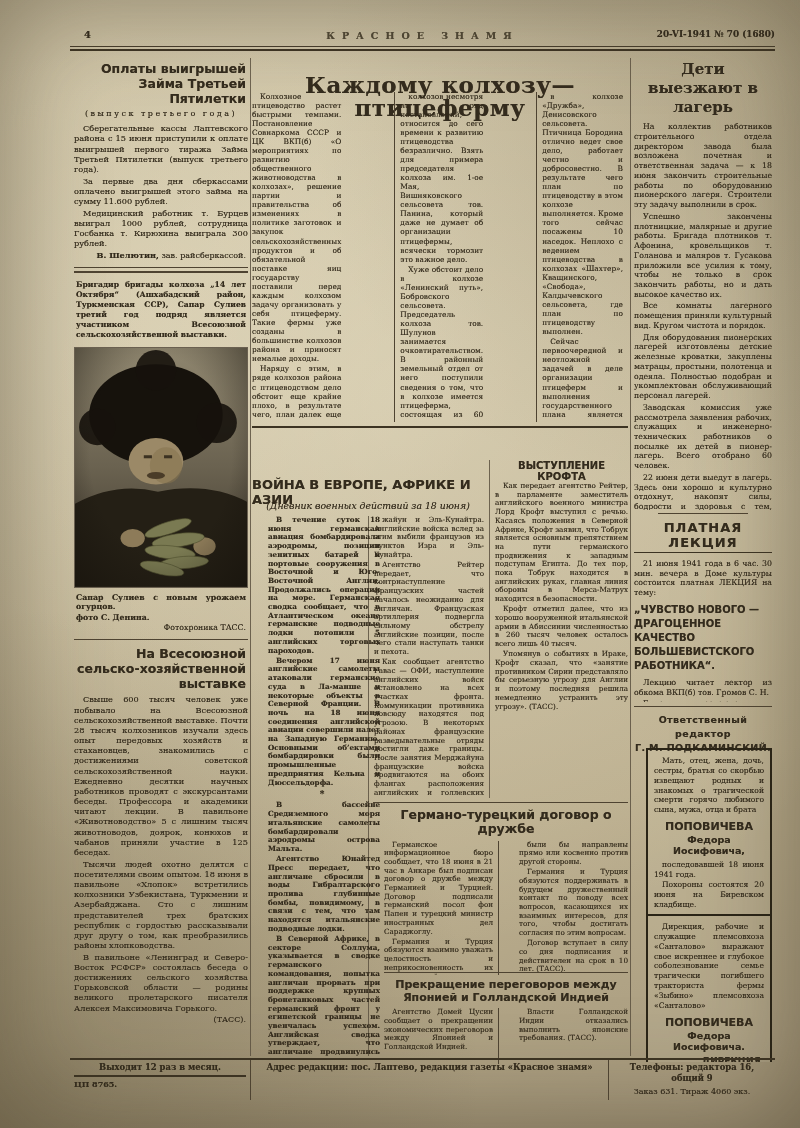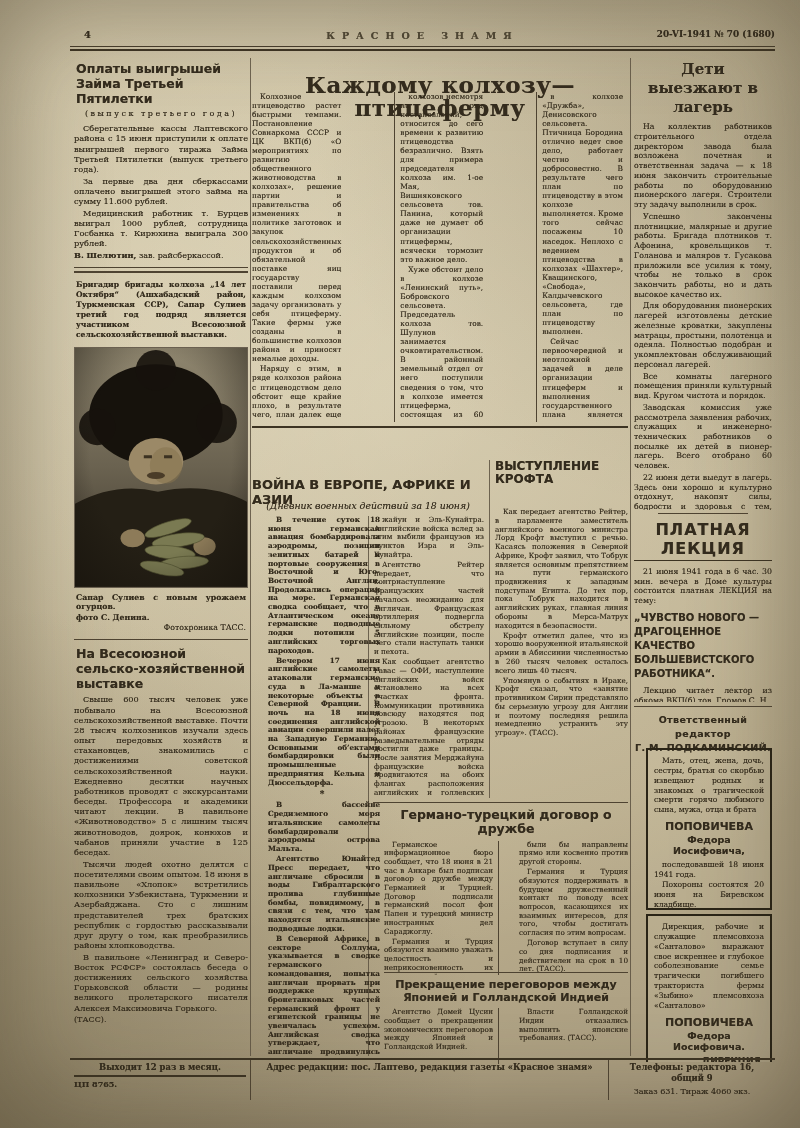--- a/index.html
+++ b/index.html
@@ -11,39 +11,39 @@
       radial-gradient(90% 70% at 6% 96%, rgba(84,74,50,.38), rgba(0,0,0,0) 60%),
       radial-gradient(60% 40% at 20% 30%, rgba(255,248,225,.18), rgba(0,0,0,0) 70%),
       linear-gradient(163deg,#d0c5a7 0%,#c7bb9c 38%,#bbae8e 72%,#a4977b 100%);
     box-shadow:inset 0 0 110px rgba(55,45,25,.5);
     text-shadow:0 0 .4px rgba(45,35,15,.55);}
   
   .bt{font-size:8.2px;line-height:1.24;text-align:justify;text-indent:9px;margin:0 0 1.5px;}
   .bt-sm{font-size:7.4px;line-height:1.22;text-align:justify;text-indent:8px;margin:0 0 1.5px;}
   .bt-xs{font-size:7.2px;line-height:1.21;text-align:justify;text-indent:8px;margin:0 0 1.5px;}
   .bt-rc{font-size:7.8px;line-height:1.25;text-align:justify;text-indent:9px;margin:0 0 2px;}
-  .sig{font-size:8px;margin:2px 2px 0 0;}
+  .sig{text-align:right;font-size:8px;margin:2px 2px 0 0;}
   .sig b{font-size:8.2px;}
   .star{text-align:center;font-size:9px;line-height:1.3;letter-spacing:4px;margin:1px 0;}
   .rule1{height:0;border-top:1px solid #4e4331;margin:7px 0;}
   .rule-double{border-top:1px solid #4e4331;border-bottom:2px solid #4e4331;height:3px;margin:7px 0;}
   .vr{position:absolute;width:1px;background:#5c5140;opacity:.85;}
   .hr{position:absolute;height:1px;background:#4e4331;}
   
   .hdr{position:absolute;left:70px;top:28px;width:705px;height:14px;}
   .hdr .pagenum{position:absolute;left:14px;top:1px;font-size:10px;font-weight:bold;}
   .hdr .masthead{position:absolute;left:0;right:0;top:2px;text-align:center;
     font-size:9.5px;font-weight:bold;letter-spacing:7px;color:#4d4533;}
   .hdr .dateline{position:absolute;right:0;top:1px;font-size:8.8px;font-weight:bold;}
   .hdr-rule{position:absolute;left:70px;top:46px;width:705px;border-top:1px solid #453b29;}
   .hdr-rule2{position:absolute;left:70px;top:49px;width:705px;border-top:2.5px solid #3c3322;}
   
   .col-left{position:absolute;left:74px;top:58px;width:174px;height:1002px;overflow:hidden;}
   .h-sans{font-family:"DejaVu Sans",sans-serif;font-weight:bold;font-size:12.5px;
-    line-height:1.18;text-align:left;margin:4px 2px 3px;}
+    line-height:1.18;text-align:right;margin:4px 2px 3px;}
   .subhead{font-size:8px;letter-spacing:2.5px;text-align:center;margin:2px 0 5px;}
   .caption-top{font-family:"DejaVu Serif",serif;font-weight:bold;font-size:7.6px;
     line-height:1.32;text-align:justify;margin:2px 2px 0;}
   .photo{margin:7px 0 5px;border:1px solid #6a6050;background:#4a443a;}
   .photo svg{display:block;width:100%;height:auto;}
   .cap1{font-size:7.8px;font-weight:bold;text-align:justify;margin:0 2px;}
   .cap2{font-size:7.8px;font-weight:bold;margin:2px 2px 0;}
   .cap3{font-size:7.8px;text-align:right;margin:1px 2px 0;}
   
   .center{position:absolute;left:252px;top:56px;width:376px;height:1006px;}
@@ -58,47 +58,47 @@
   .banner{position:absolute;left:2px;top:377px;width:372px;height:24px;display:flex;align-items:center;}
   .banner .bar{flex:1;height:6px;border-top:2px solid #3c3322;border-bottom:1px solid #3c3322;}
   .banner .txt{margin:0 12px;font-style:italic;font-weight:bold;font-size:17px;letter-spacing:6px;white-space:nowrap;}
   .war-title{position:absolute;left:0;top:410px;width:232px;
     font-family:"DejaVu Sans",sans-serif;font-weight:bold;font-size:13px;line-height:1.2;}
   .war-sub{position:absolute;left:0;top:444px;width:232px;text-align:center;
     font-style:italic;font-size:9.3px;}
   .war-col1{position:absolute;left:16px;top:460px;width:112px;height:540px;overflow:hidden;font-weight:bold;}
   .war-col2{position:absolute;left:122px;top:460px;width:110px;height:282px;overflow:hidden;}
   .croft{position:absolute;left:243px;top:404px;width:133px;height:338px;overflow:hidden;}
-  .croft h3{font-family:"DejaVu Sans",sans-serif;font-weight:bold;font-size:12px;
-    text-align:left;margin:0 0 22px;line-height:1.1;}
+  .croft h3{font-family:"DejaVu Sans",sans-serif;font-weight:bold;font-size:10px;
+    text-align:center;margin:0 0 0;line-height:1.1;}
   .treaty{position:absolute;left:132px;top:752px;width:244px;height:160px;}
   .treaty h3{font-family:"DejaVu Sans",sans-serif;font-weight:bold;font-size:12.5px;
     text-align:center;margin:0 0 5px;line-height:1.1;}
   .twocol{display:flex;overflow:hidden;}
   .tcol{width:50%;padding-right:5px;}
   .tcol + .tcol{border-left:1px solid #4e4331;padding-left:20px;padding-right:0;}
   .treaty .twocol{height:134px;}
   .japan{position:absolute;left:132px;top:922px;width:244px;height:82px;}
   .japan h3{font-family:"DejaVu Sans",sans-serif;font-weight:bold;font-size:11px;
     text-align:center;margin:0 0 4px;line-height:1.2;}
   .japan .twocol{height:56px;}
   
   .col-right{position:absolute;left:634px;top:58px;width:138px;height:1004px;overflow:hidden;}
   .camp{position:absolute;left:0;top:0;width:138px;height:452px;overflow:hidden;}
   .h-camp{font-weight:bold;font-size:15px;line-height:1.25;text-align:center;margin:2px 0 6px;}
   .rule-short{position:absolute;left:24px;top:455px;width:90px;border-top:1px solid #4e4331;}
   .lecture{position:absolute;left:0;top:462px;width:138px;height:182px;overflow:hidden;}
-  .h-lecture{font-family:"DejaVu Sans",sans-serif;font-weight:bold;font-size:16px;
+  .h-lecture{font-family:"DejaVu Sans",sans-serif;font-weight:bold;font-size:13px;
     letter-spacing:1px;text-align:center;margin:0 0 2px;}
   .lect-rule{border-top:1.5px solid #3c3322;margin:0 0 6px;}
   .theme{font-family:"DejaVu Sans",sans-serif;font-weight:bold;font-size:10px;line-height:1.4;margin:5px 0;}
   .editor-rule{position:absolute;left:0;top:648px;width:138px;border-top:1px solid #4e4331;}
   .editor{position:absolute;left:0;top:655px;width:138px;text-align:center;
     font-family:"DejaVu Sans",sans-serif;font-weight:bold;font-size:9.5px;line-height:1.45;letter-spacing:.4px;}
-  .obit{position:absolute;left:12px;width:110px;border:2.5px solid #2a2416;padding:6px 6px 6px;background:rgba(255,250,230,.08);}
+  .obit{position:absolute;left:12px;width:110px;border:2.5px solid #2a2416;padding:6px 6px 12px;background:rgba(255,250,230,.08);}
   .obit-1{top:690px;height:146px;overflow:hidden;}
   .obit-2{top:856px;height:134px;overflow:hidden;}
   .obit p{font-size:7.6px;line-height:1.3;text-align:justify;text-indent:8px;margin:0;}
   .obit-name{text-align:center;font-family:"DejaVu Sans",sans-serif;font-weight:bold;font-size:11px;margin:5px 0 0;}
   .obit-pat{text-align:center;font-family:"DejaVu Sans",sans-serif;font-weight:bold;font-size:9.5px;margin:1px 0 4px;}
   .obit-sig{text-align:right;font-family:"DejaVu Sans",sans-serif;font-weight:bold;font-size:9px;margin-top:3px;}
   
   .pfooter{position:absolute;left:70px;top:1058px;width:705px;border-top:2px solid #3c3322;display:flex;}
   .fcell{padding:2px 4px 3px;}
   .f-left{width:172px;border-right:1px solid #4e4331;}
@@ -283,22 +283,22 @@
       </div>
     </div>
   </section>
 
   <section class="col-right">
 
     <article class="camp">
       <h2 class="h-camp">Дети выезжают в лагерь</h2>
       <p class="bt-rc">На коллектив работников строительного отдела директором завода была возложена почетная и ответственная задача — к 18 июня закончить строительные работы по оборудованию пионерского лагеря. Строители эту задачу выполнили в срок.</p>
       <p class="bt-rc">Успешно закончены плотницкие, малярные и другие работы. Бригада плотников т. Афонина, кровельщиков т. Голанова и маляров т. Гусакова приложили все усилия к тому, чтобы не только в срок закончить работы, но и дать высокое качество их.</p>
+      <p class="bt-rc">Все комнаты лагерного помещения приняли культурный вид. Кругом чистота и порядок.</p>
       <p class="bt-rc">Для оборудования пионерских лагерей изготовлены детские железные кроватки, закуплены матрацы, простыни, полотенца и одеяла. Полностью подобран и укомплектован обслуживающий персонал лагерей.</p>
-      <p class="bt-rc">Все комнаты лагерного помещения приняли культурный вид. Кругом чистота и порядок.</p>
       <p class="bt-rc">Заводская комиссия уже рассмотрела заявления рабочих, служащих и инженерно-технических работников о посылке их детей в пионер-лагерь. Всего отобрано 60 человек.</p>
       <p class="bt-rc">22 июня дети выедут в лагерь. Здесь они хорошо и культурно отдохнут, накопят силы, бодрости и здоровья с тем, чтобы после отдыха снова приняться за учебу.</p>
 
     </article>
 
     <div class="rule-short"></div>
 
     <article class="lecture">
       <h2 class="h-lecture">ПЛАТНАЯ ЛЕКЦИЯ</h2>
       <div class="lect-rule"></div>

